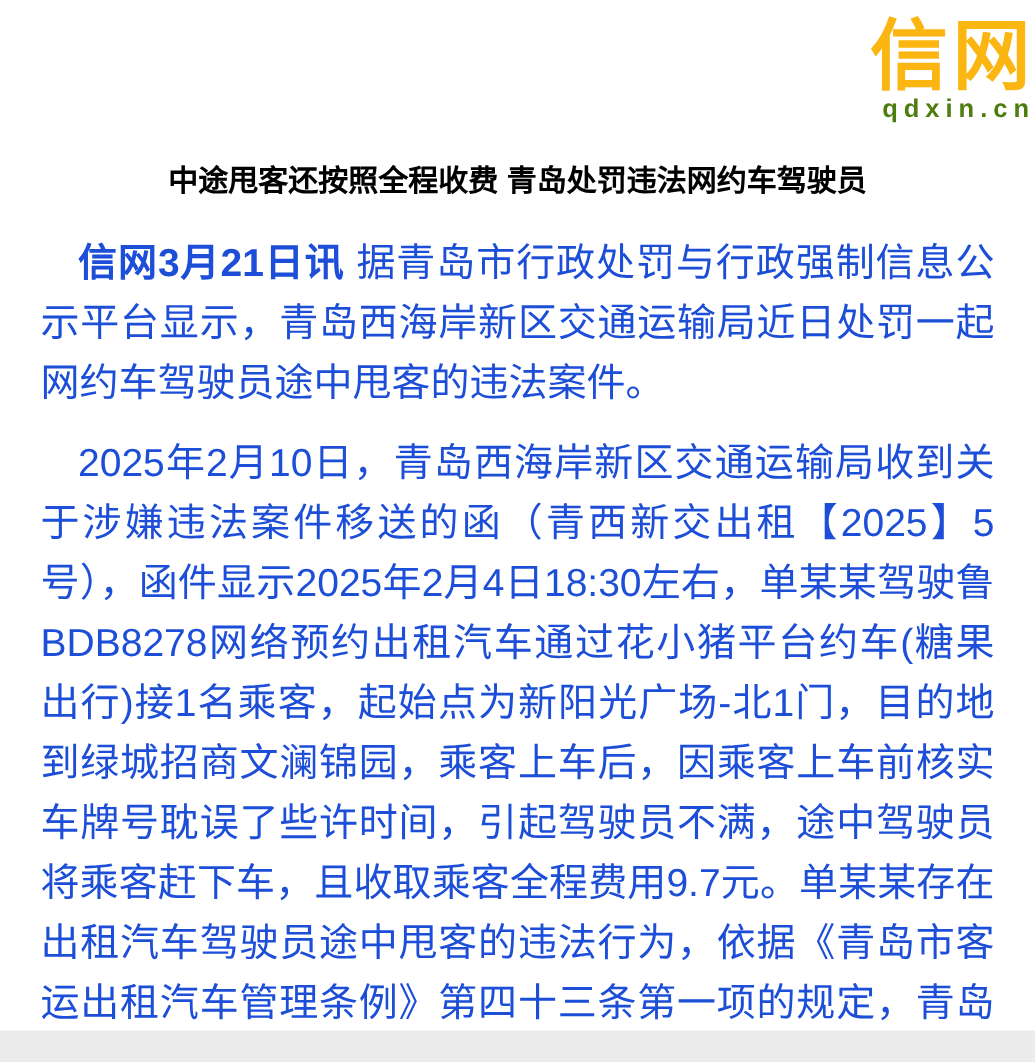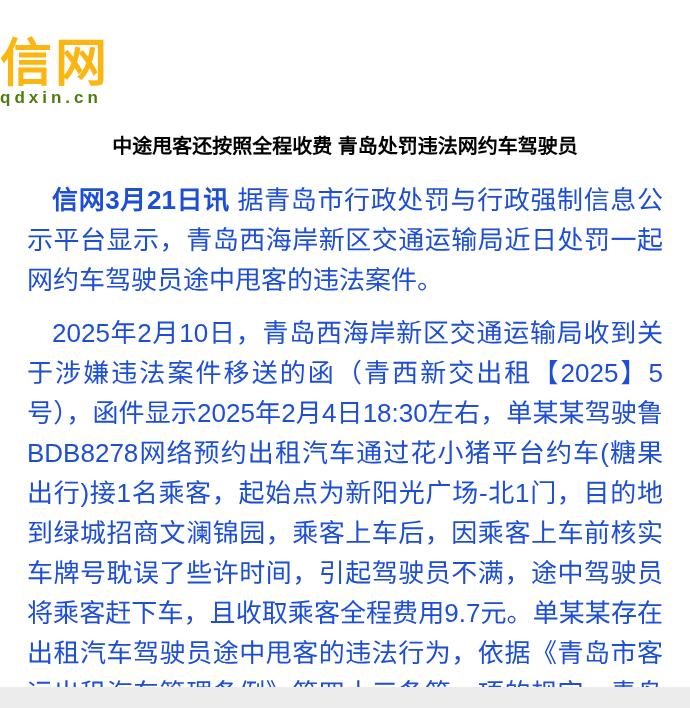--- a/index.html
+++ b/index.html
@@ -4,22 +4,22 @@
 <style>
   html,body{margin:0;padding:0;}
   body{
     width:690px;height:708px;
     background:#ffffff;
     font-family:"Liberation Sans","DejaVu Sans",sans-serif;
     position:relative;
     overflow:hidden;
   }
   .logo-wrap{
-    text-align:left;
-    padding-top:37px;
+    text-align:right;
+    padding-top:12px;
     line-height:1;
   }
   .logo-text{
     display:block;
     font-size:52px;
     font-weight:bold;
     color:#FBB612;
     letter-spacing:3px;
     line-height:1.0;
   }

